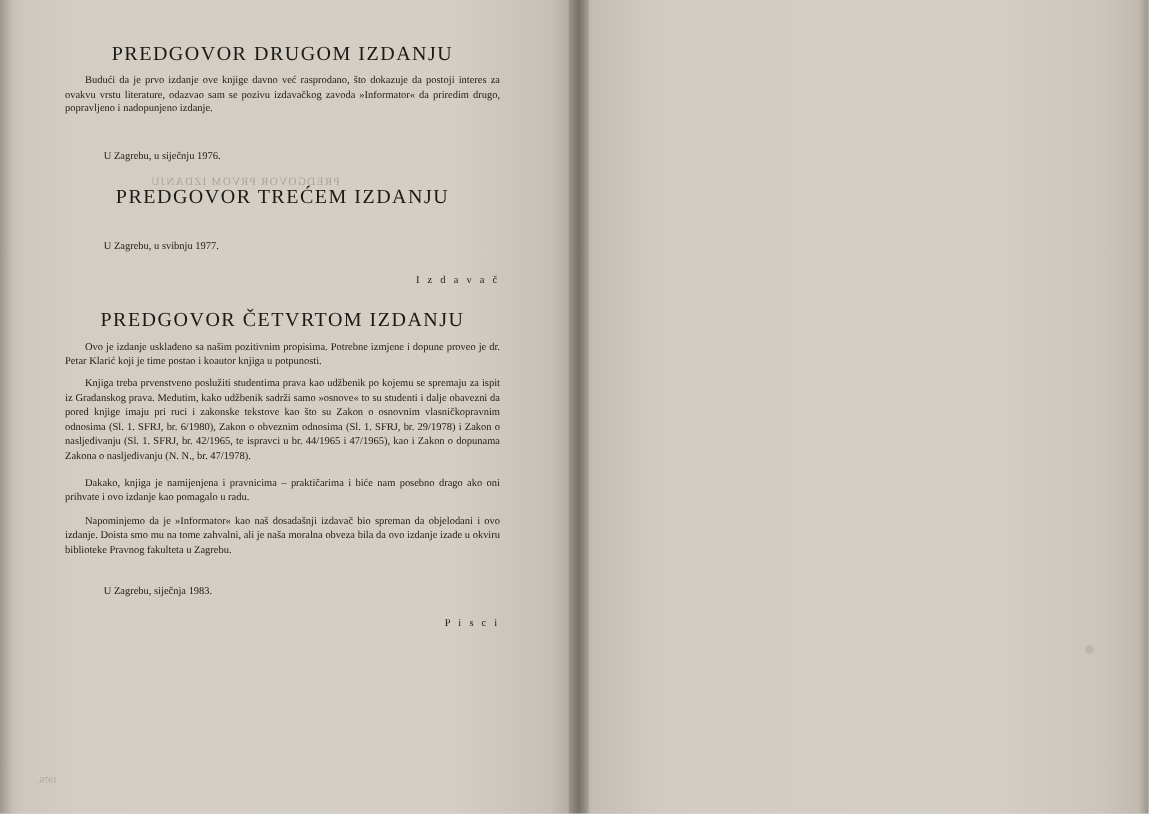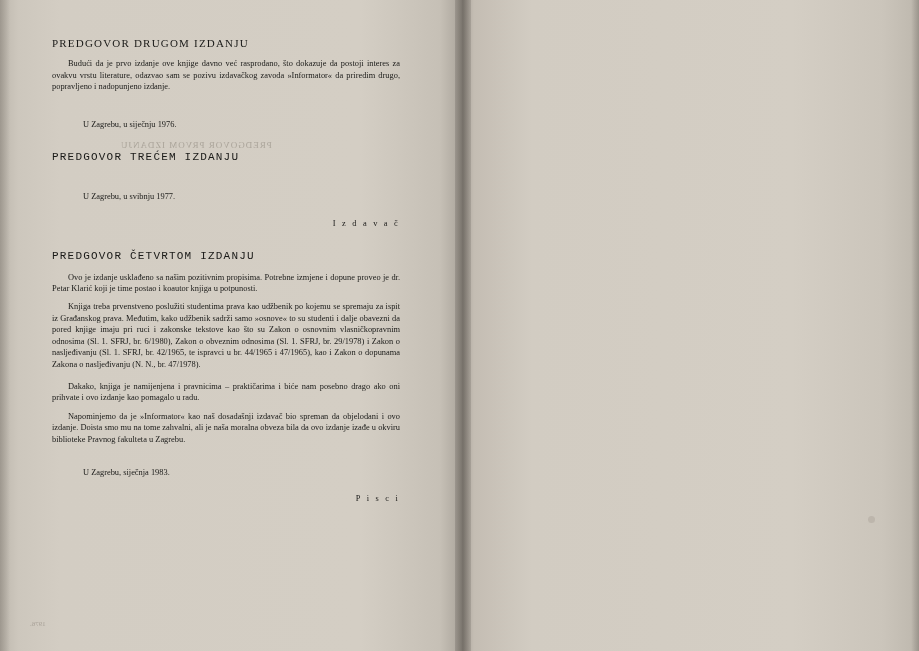--- a/index.html
+++ b/index.html
@@ -62,27 +62,27 @@
   .col-left {
     position: absolute;
     left: 52px;
     top: 38px;
     width: 348px;
     font-size: 8.4px;
     line-height: 11.4px;
     text-align: justify;
   }
   .heading {
-    text-align: left;
+    text-align: center;
     letter-spacing: 1.2px;
-    font-size: 11px;
+    font-size: 16px;
     margin: 0 0 9px 0;
     white-space: nowrap;
   }
-  .heading.sp2 { margin-top: 22px; font-family: Liberation Mono, monospace; }
+  .heading.sp2 { margin-top: 22px; }
   .para {
     margin: 0 0 3px 0;
     text-indent: 16px;
   }
   .gap-s { height: 4px; }
   .signline {
     text-align: right;
     letter-spacing: 2.2px;
     font-size: 8.4px;
     margin-top: 1px;

